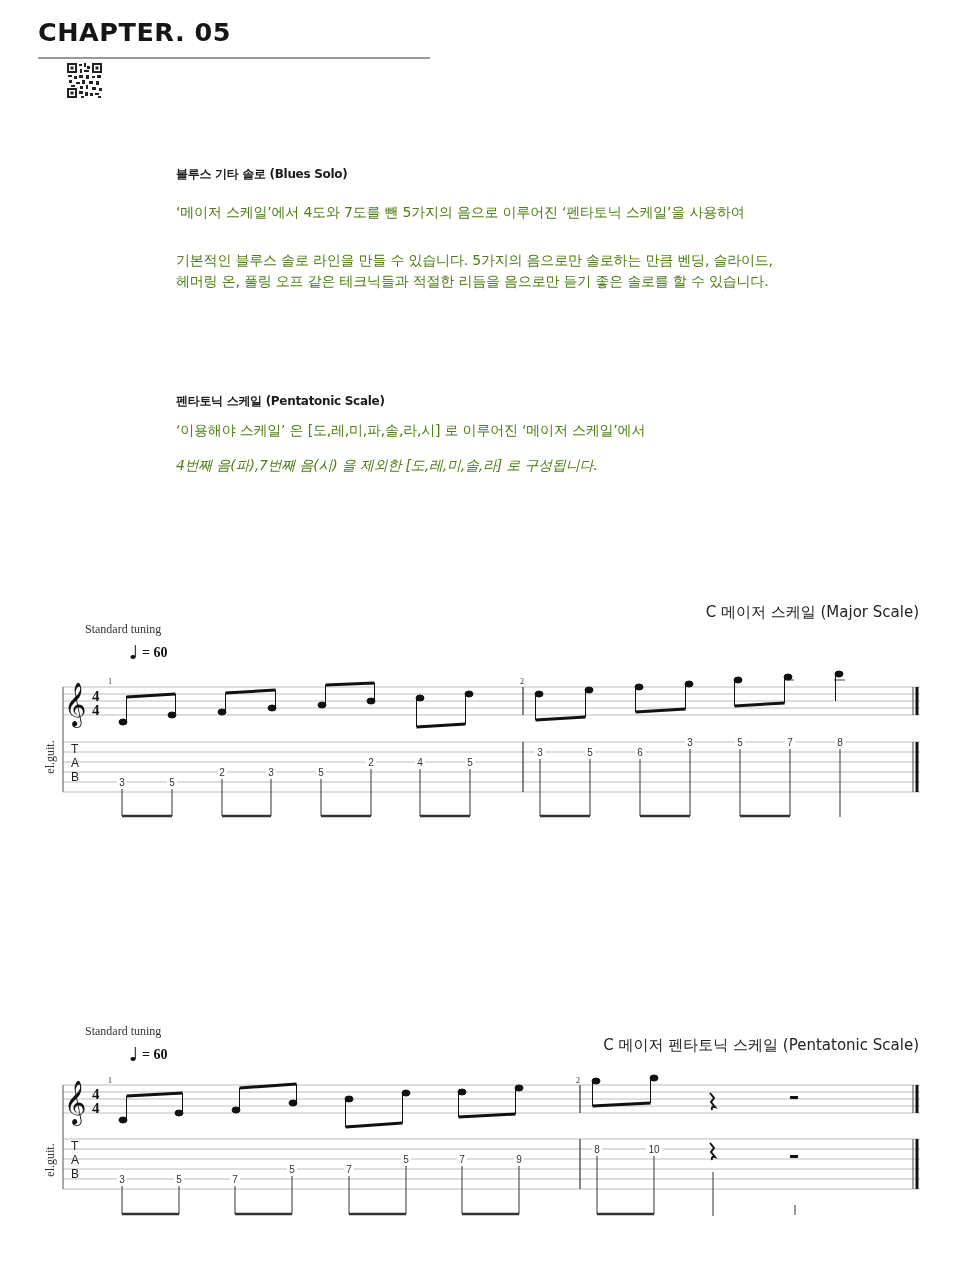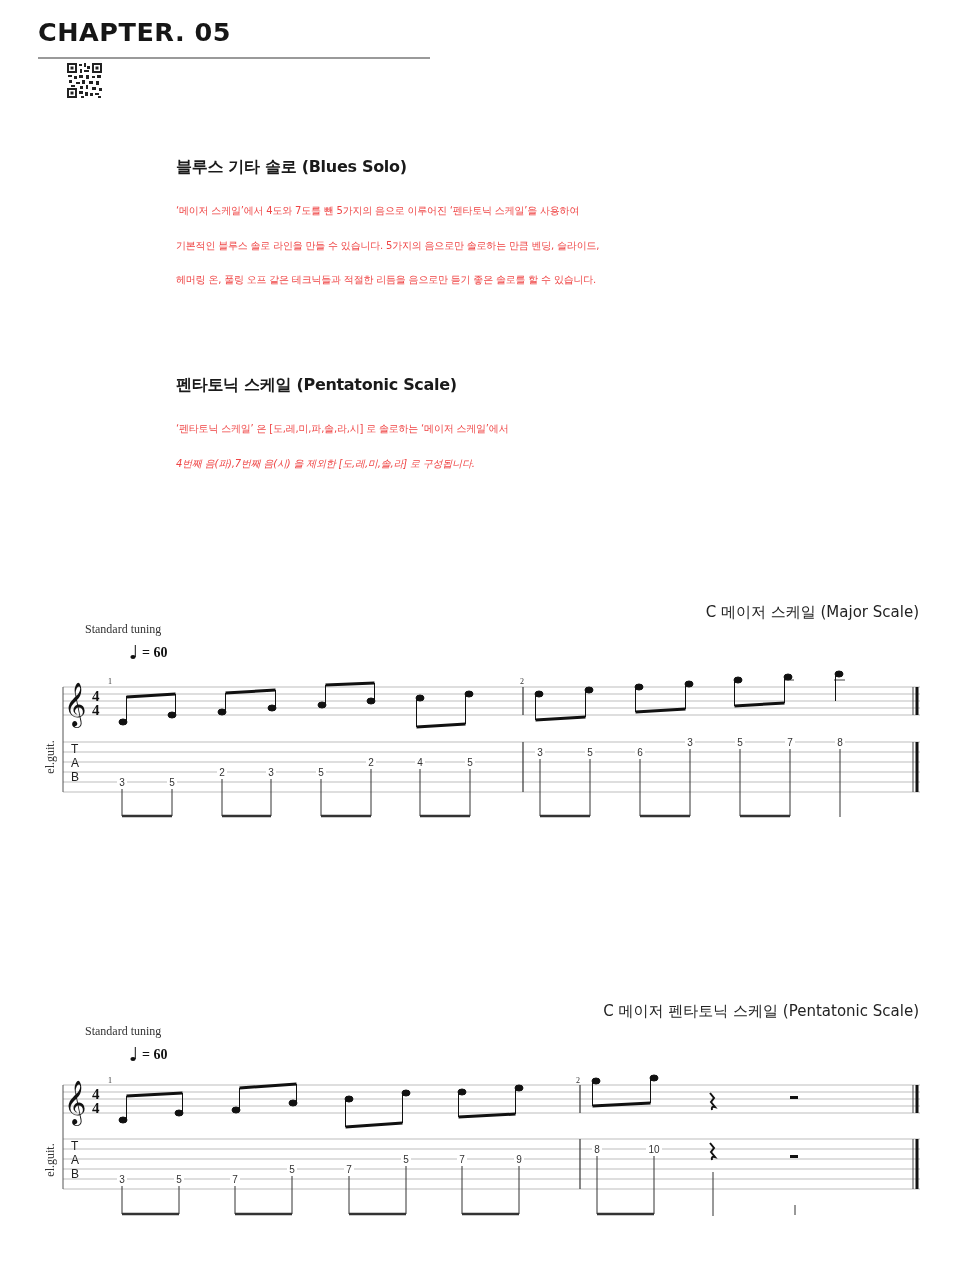--- a/index.html
+++ b/index.html
@@ -1,21 +1,21 @@
 <!DOCTYPE html>
 <html><head>
 <meta charset="utf-8">
 <style>
   html, body { margin:0; padding:0; background:#ffffff; }
   body { width:973px; height:1280px; position:relative; overflow:hidden; font-family:"DejaVu Sans", sans-serif; color:#1a1a1a; }
   .chapter { position:absolute; left:38px; top:18px; font-family:"DejaVu Sans", sans-serif; font-weight:900; font-size:25px; letter-spacing:0.5px; color:#161616; transform:scaleX(1.02); transform-origin:left; }
   .rule { position:absolute; left:38px; top:57px; width:392px; height:2px; background:#9a9a9a; }
   .qr { position:absolute; left:67px; top:63px; width:35px; height:35px; }
-  .h2 { position:absolute; left:176px; font-weight:bold; font-size:16px; color:#1a1a1a; letter-spacing:-0.3px; }
-  .p { position:absolute; left:176px; font-size:10px; color:#ef4444; letter-spacing:-0.2px; white-space:nowrap; }
+  .h2 { position:absolute; left:176px; font-weight:bold; font-size:12px; color:#1a1a1a; letter-spacing:-0.3px;margin-top:9px; }
+  .p { position:absolute; left:176px; font-size:14px; color:#4d7c0f; letter-spacing:-0.2px; white-space:nowrap; }
   .caption { position:absolute; right:54px; font-size:15px; color:#222; white-space:nowrap; }
   svg.score { position:absolute; left:0; }
   .serif { font-family:"Liberation Serif", serif; }
 </style>
 </head>
 <body>
 
 <div class="chapter">CHAPTER. 05</div>
 <div class="rule"></div>
 <svg class="qr" viewBox="0 0 35 35">
@@ -55,29 +55,29 @@
       <rect x="18" y="29" width="3" height="4"></rect>
       <rect x="23" y="30" width="3" height="3"></rect>
     <rect x="28" y="30" width="4" height="2"></rect>
       <rect x="14" y="33" width="3" height="2"></rect>
       <rect x="31" y="33" width="3" height="2"></rect>
   </g>
 </svg>
 
 <div class="h2" style="top:157px;">블루스 기타 솔로 (Blues Solo)</div>
 <div class="p" style="top:204px;">‘메이저 스케일’에서 4도와 7도를 뺀 5가지의 음으로 이루어진 ‘펜타토닉 스케일’을 사용하여</div>
-<div class="p" style="top:239px;text-align:center;">기본적인 블루스 솔로 라인을 만들 수 있습니다. 5가지의 음으로만 솔로하는 만큼 벤딩, 슬라이드,</div>
+<div class="p" style="top:252px;text-align:center;">기본적인 블루스 솔로 라인을 만들 수 있습니다. 5가지의 음으로만 솔로하는 만큼 벤딩, 슬라이드,</div>
 <div class="p" style="top:273px;">헤머링 온, 풀링 오프 같은 테크닉들과 적절한 리듬을 음으로만 듣기 좋은 솔로를 할 수 있습니다.</div>
 
-<div class="h2" style="top:375px;">펜타토닉 스케일 (Pentatonic Scale)</div>
-<div class="p" style="top:422px;">‘펜타토닉 스케일’ 은 [도,레,미,파,솔,라,시] 로 솔로하는 ‘메이저 스케일’에서</div>
+<div class="h2" style="top:384px;">펜타토닉 스케일 (Pentatonic Scale)</div>
+<div class="p" style="top:422px;">‘이용해야 스케일’ 은 [도,레,미,파,솔,라,시] 로 이루어진 ‘메이저 스케일’에서</div>
 <div class="p" style="top:457px;font-style:italic;">4번째 음(파),7번째 음(시) 을 제외한 [도,레,미,솔,라] 로 구성됩니다.</div>
 
 <div class="caption" style="top:603px;text-align:center;">C 메이저 스케일 (Major Scale)</div>
-<div class="caption" style="top:1002px;">C 메이저 펜타토닉 스케일 (Pentatonic Scale)</div>
+<div class="caption" style="top:1036px;">C 메이저 펜타토닉 스케일 (Pentatonic Scale)</div>
 
 <svg class="score" style="top:615px;" width="973" height="215" viewBox="0 615 973 215">
   <text class="serif" x="85" y="633" font-size="12" fill="#333">Standard tuning</text>
   <g>
       <ellipse cx="133" cy="657" rx="2.6" ry="2" fill="#111"></ellipse>
       <line x1="135.3" y1="657" x2="135.3" y2="645" stroke="#111" stroke-width="1"></line>
     </g>
   <text class="serif" x="142" y="657" font-size="14" font-weight="bold" fill="#111">= 60</text>
   <text class="serif" x="0" y="0" font-size="12" fill="#333" transform="translate(54,757) rotate(-90)" text-anchor="middle">el.guit.</text>
   <text class="serif" x="108" y="684" font-size="8" fill="#333">1</text>

